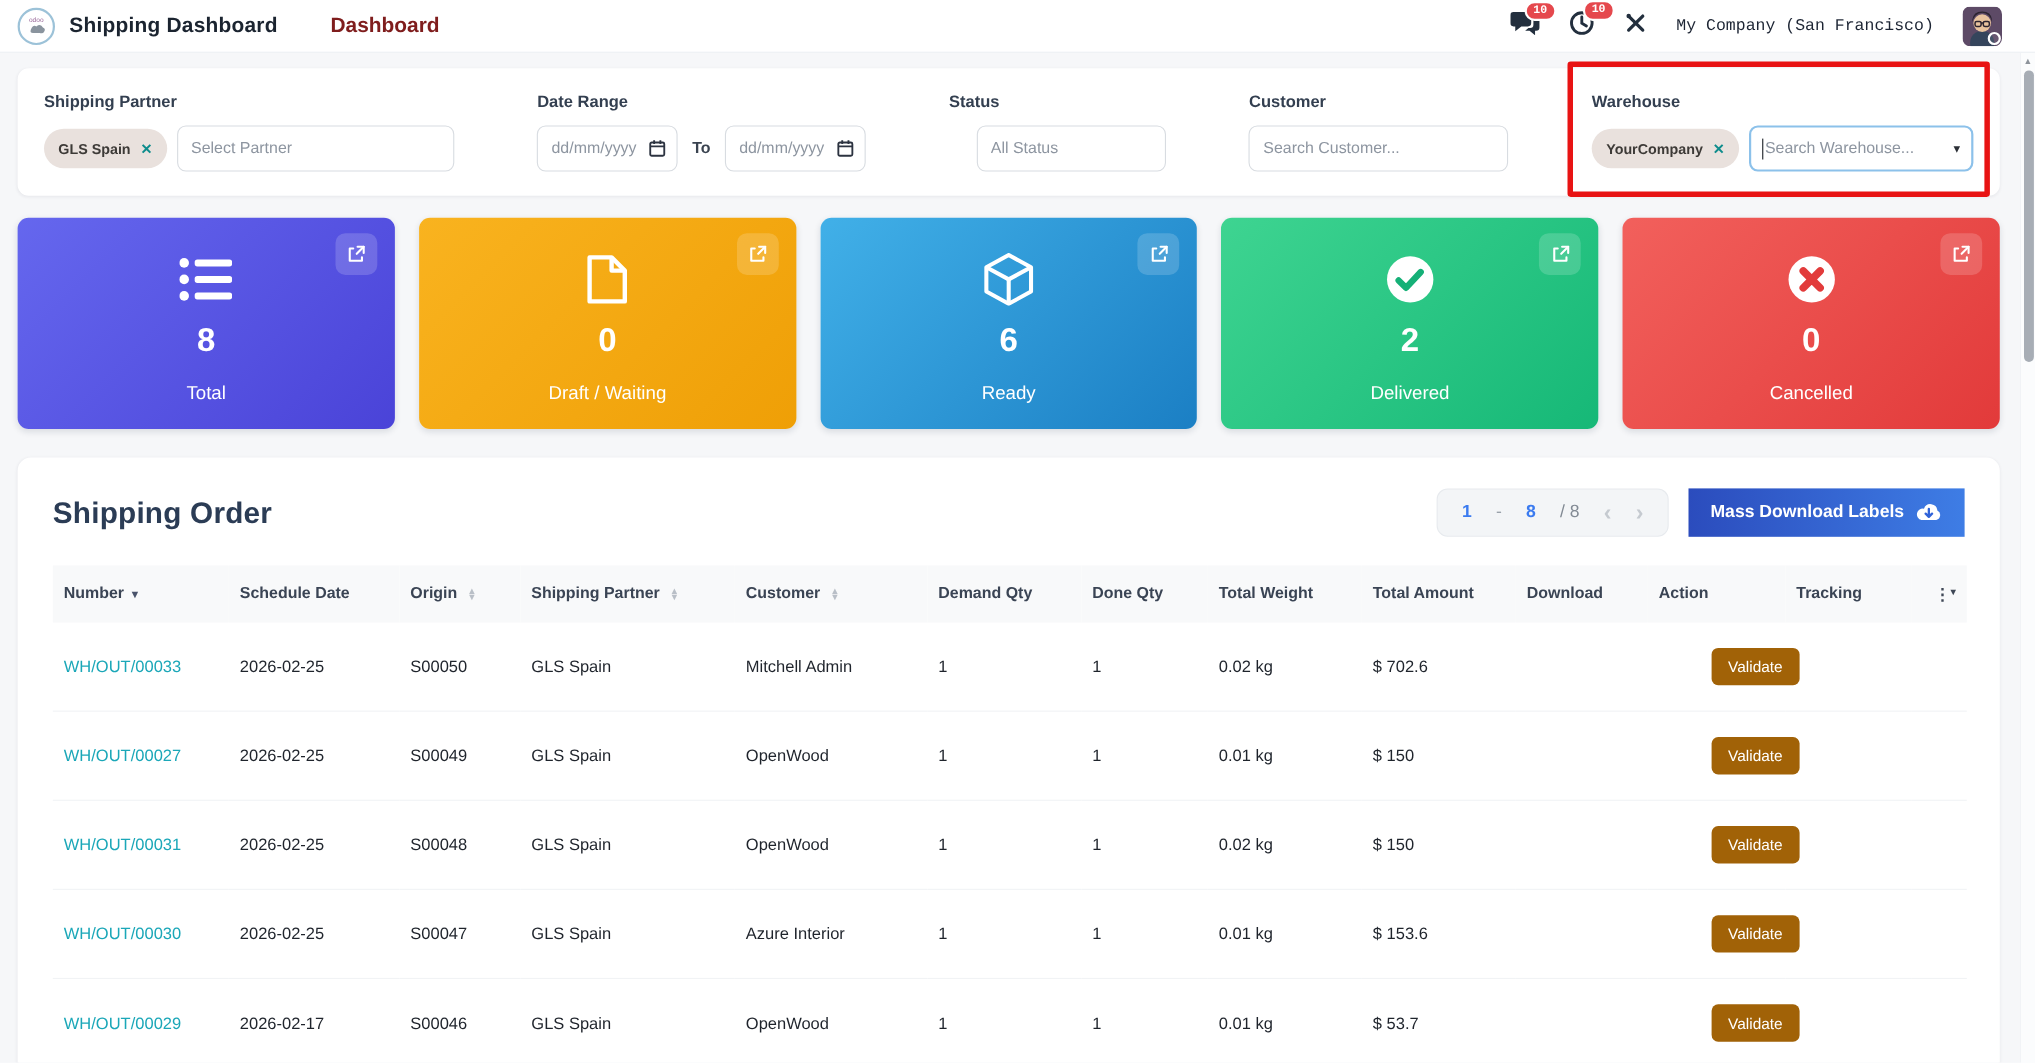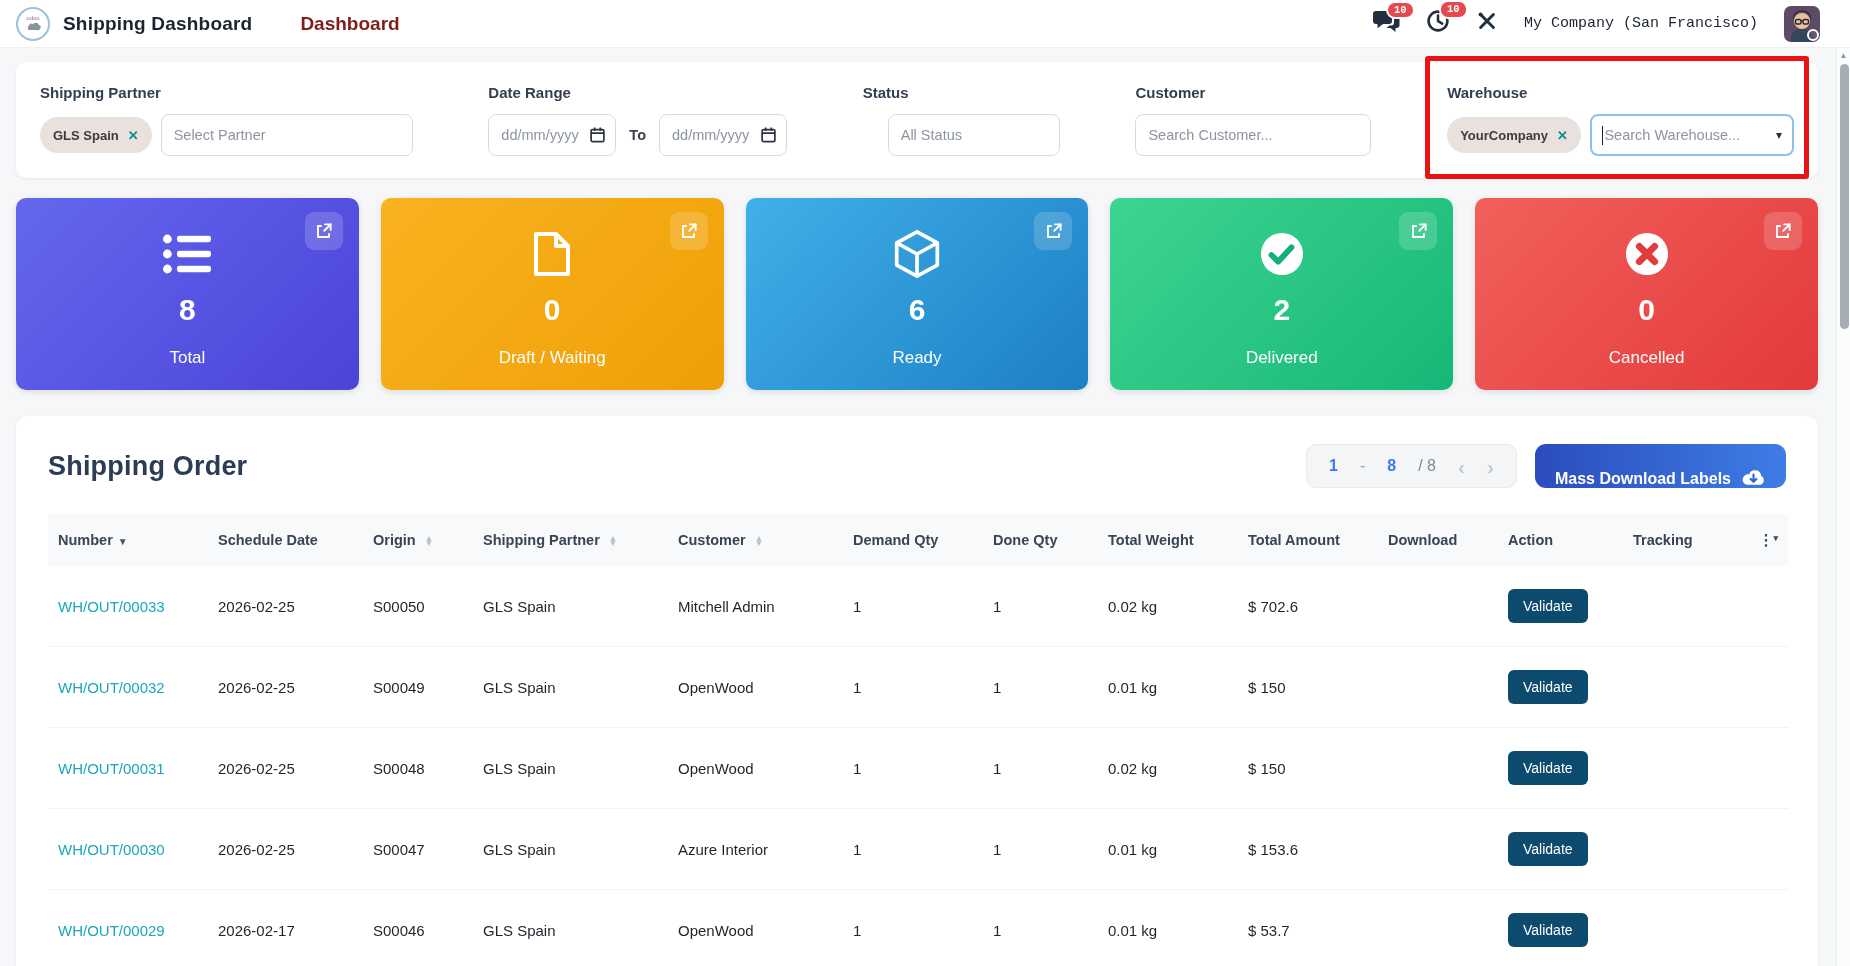--- a/index.html
+++ b/index.html
@@ -69,39 +69,39 @@
     padding:28px 32px 0; box-shadow:0 1px 3px rgba(25,35,50,.07); min-height:560px; }
   .orders-head { display:flex; align-items:center; margin-bottom:26px; }
   .orders-title { font-size:27px; font-weight:700; color:#2b3c55; letter-spacing:.2px; }
   .orders-head-right { margin-left:auto; display:flex; align-items:center; gap:18px; }
   .pagination { background:#f3f5f7; border:1px solid #e7eaee; border-radius:10px; height:44px;
     display:flex; align-items:center; padding:0 22px; gap:22px; font-size:16px; }
   .pg-num { color:#3b7bf0; font-weight:700; cursor:pointer; }
   .pg-sep { color:#9aa2ab; }
   .pg-total { color:#828a94; }
   .pg-chev { color:#c5cad0; font-size:21px; font-weight:700; cursor:pointer; line-height:1; }
-  .mass-btn { height:44px; border:none; border-radius:11px; cursor:pointer;
+  .mass-btn { height:44px; border:none; border-radius:0; cursor:pointer;
     background:linear-gradient(90deg,#2b4cbd,#3e7de5); color:#fff; font-weight:700; font-size:16px;
-    padding:0 20px; display:flex; align-items:flex-end; gap:10px; font-family:"Liberation Sans",sans-serif; }
+    padding:0 20px; display:flex; align-items:center; gap:10px; font-family:"Liberation Sans",sans-serif; }
 
   table { width:100%; border-collapse:collapse; table-layout:fixed; }
   thead th { background:#f8f9fa; font-size:14.5px; font-weight:700; color:#3a4454;
     text-align:left; padding:17px 10px; white-space:nowrap; }
   thead th.sortable { cursor:pointer; }
   .sort-desc-icon { font-size:10px; color:#49536b; margin-left:5px; }
   .sort-both { display:inline-flex; flex-direction:column; vertical-align:middle;
     margin-left:5px; line-height:.62; font-size:8.5px; color:#b9bfc7; }
   .col-settings { font-size:15px; font-weight:700; color:#3f4856; cursor:pointer; text-align:right; }
   .col-settings .dd { font-size:9px; vertical-align:4px; }
   tbody td { padding:23px 10px; font-size:15px; color:#1f242c; white-space:nowrap; }
   tbody tr { border-top:1px solid #f1f3f5; }
   tbody tr:first-child { border-top:none; }
   .olink { color:#1ba7b8; text-decoration:none; cursor:pointer; }
-  .validate-btn { background:#0c4a6e; color:#fff; border:none; border-radius:6px;
-    padding:9px 15px; font-size:14px; cursor:pointer; font-family:"Liberation Sans",sans-serif; }
+  .validate-btn { background:#a16207; color:#fff; border:none; border-radius:6px;
+    padding:9px 15px; font-size:14px; cursor:pointer; font-family:"Liberation Sans",sans-serif;margin-left:48px; }
   .icon-cell { padding-left:24px !important; }
 
   
   .scrollbar { position:fixed; top:48px; right:0; bottom:0; width:14px;
     background:#fbfcfd; border-left:1px solid #edf0f2; z-index:10; }
   .scroll-up { width:100%; text-align:center; font-size:8px; color:#8d939b; padding-top:3px; }
   .scroll-thumb { position:absolute; top:16px; left:2.5px; width:9px; height:265px;
     background:#a7adb5; border-radius:5px; cursor:grab; }
 </style>
 </head>
@@ -411,21 +411,21 @@
           <td>1</td>
           <td>1</td>
           <td>0.02 kg</td>
           <td>$ 702.6</td>
           <td class="icon-cell"></td>
           <td><button class="validate-btn">Validate</button></td>
           <td class="icon-cell"></td>
           <td></td>
         </tr>
         <tr>
-          <td><a class="olink" href="#">WH/OUT/00032</a></td>
+          <td><a class="olink" href="#">WH/OUT/00027</a></td>
           <td>2026-02-25</td>
           <td>S00049</td>
           <td>GLS Spain</td>
           <td>OpenWood</td>
           <td>1</td>
           <td>1</td>
           <td>0.01 kg</td>
           <td>$ 150</td>
           <td class="icon-cell"></td>
           <td><button class="validate-btn">Validate</button></td>

